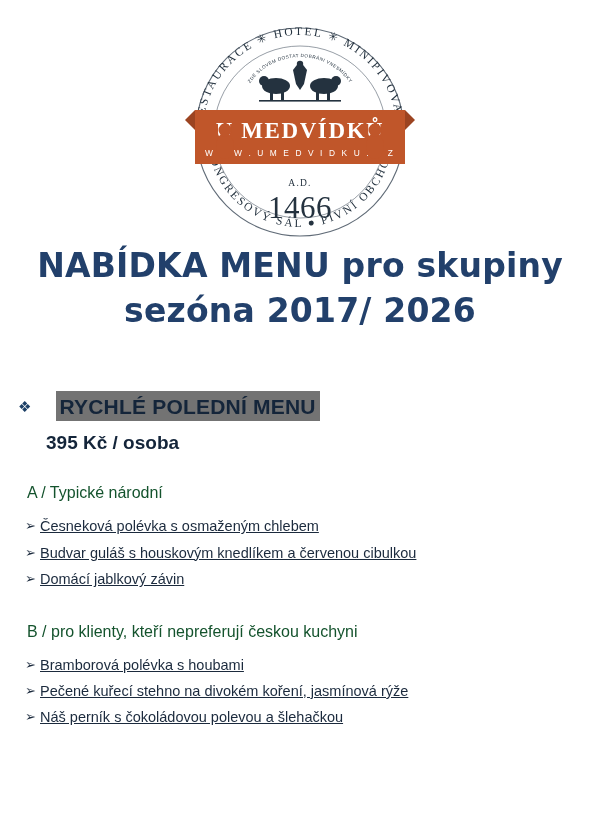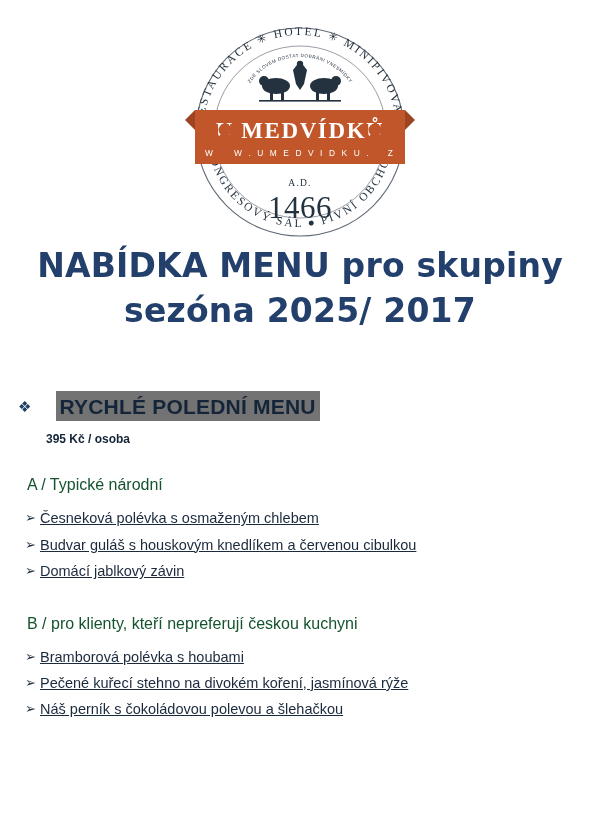--- a/index.html
+++ b/index.html
@@ -67,21 +67,21 @@
     font-size: 21px;
     font-weight: bold;
     color: #14253a;
     background: #737373;
     padding: 4px 4px 2px 3px;
     letter-spacing: 0.2px;
     margin-left: 18px;
   }
   .price {
     margin: 11px 0 0 28px;
-    font-size: 12px;
+    font-size: 19px;
     font-weight: bold;
     color: #14253a;
   }
 
   .group {
     margin-top: 30px;
   }
   .group-title {
     font-size: 16px;
     color: #14532d;
@@ -170,21 +170,21 @@
       </g>
 
       <text x="123" y="172" text-anchor="middle" font-family="'Liberation Serif', serif" font-size="9.5" letter-spacing="1.2" fill="#24323f">A.D.</text>
       <text x="123" y="204" text-anchor="middle" font-family="'Liberation Serif', serif" font-size="31" letter-spacing="0.5" fill="#24323f">1466</text>
     </svg>
   </div>
 </div>
 
 <div class="title-block">
   <div class="title-line">NABÍDKA MENU pro skupiny</div>
-  <div class="title-line">sezóna 2025/ 2017</div>
+  <div class="title-line">sezóna 2017/ 2026</div>
 </div>
 
 <div class="content">
 
   <div class="section-head-row">
     <span class="bullet-diamond">❖</span>
     <span class="section-title">RYCHLÉ POLEDNÍ MENU</span>
   </div>
 
   <div class="price">395 Kč / osoba</div>

